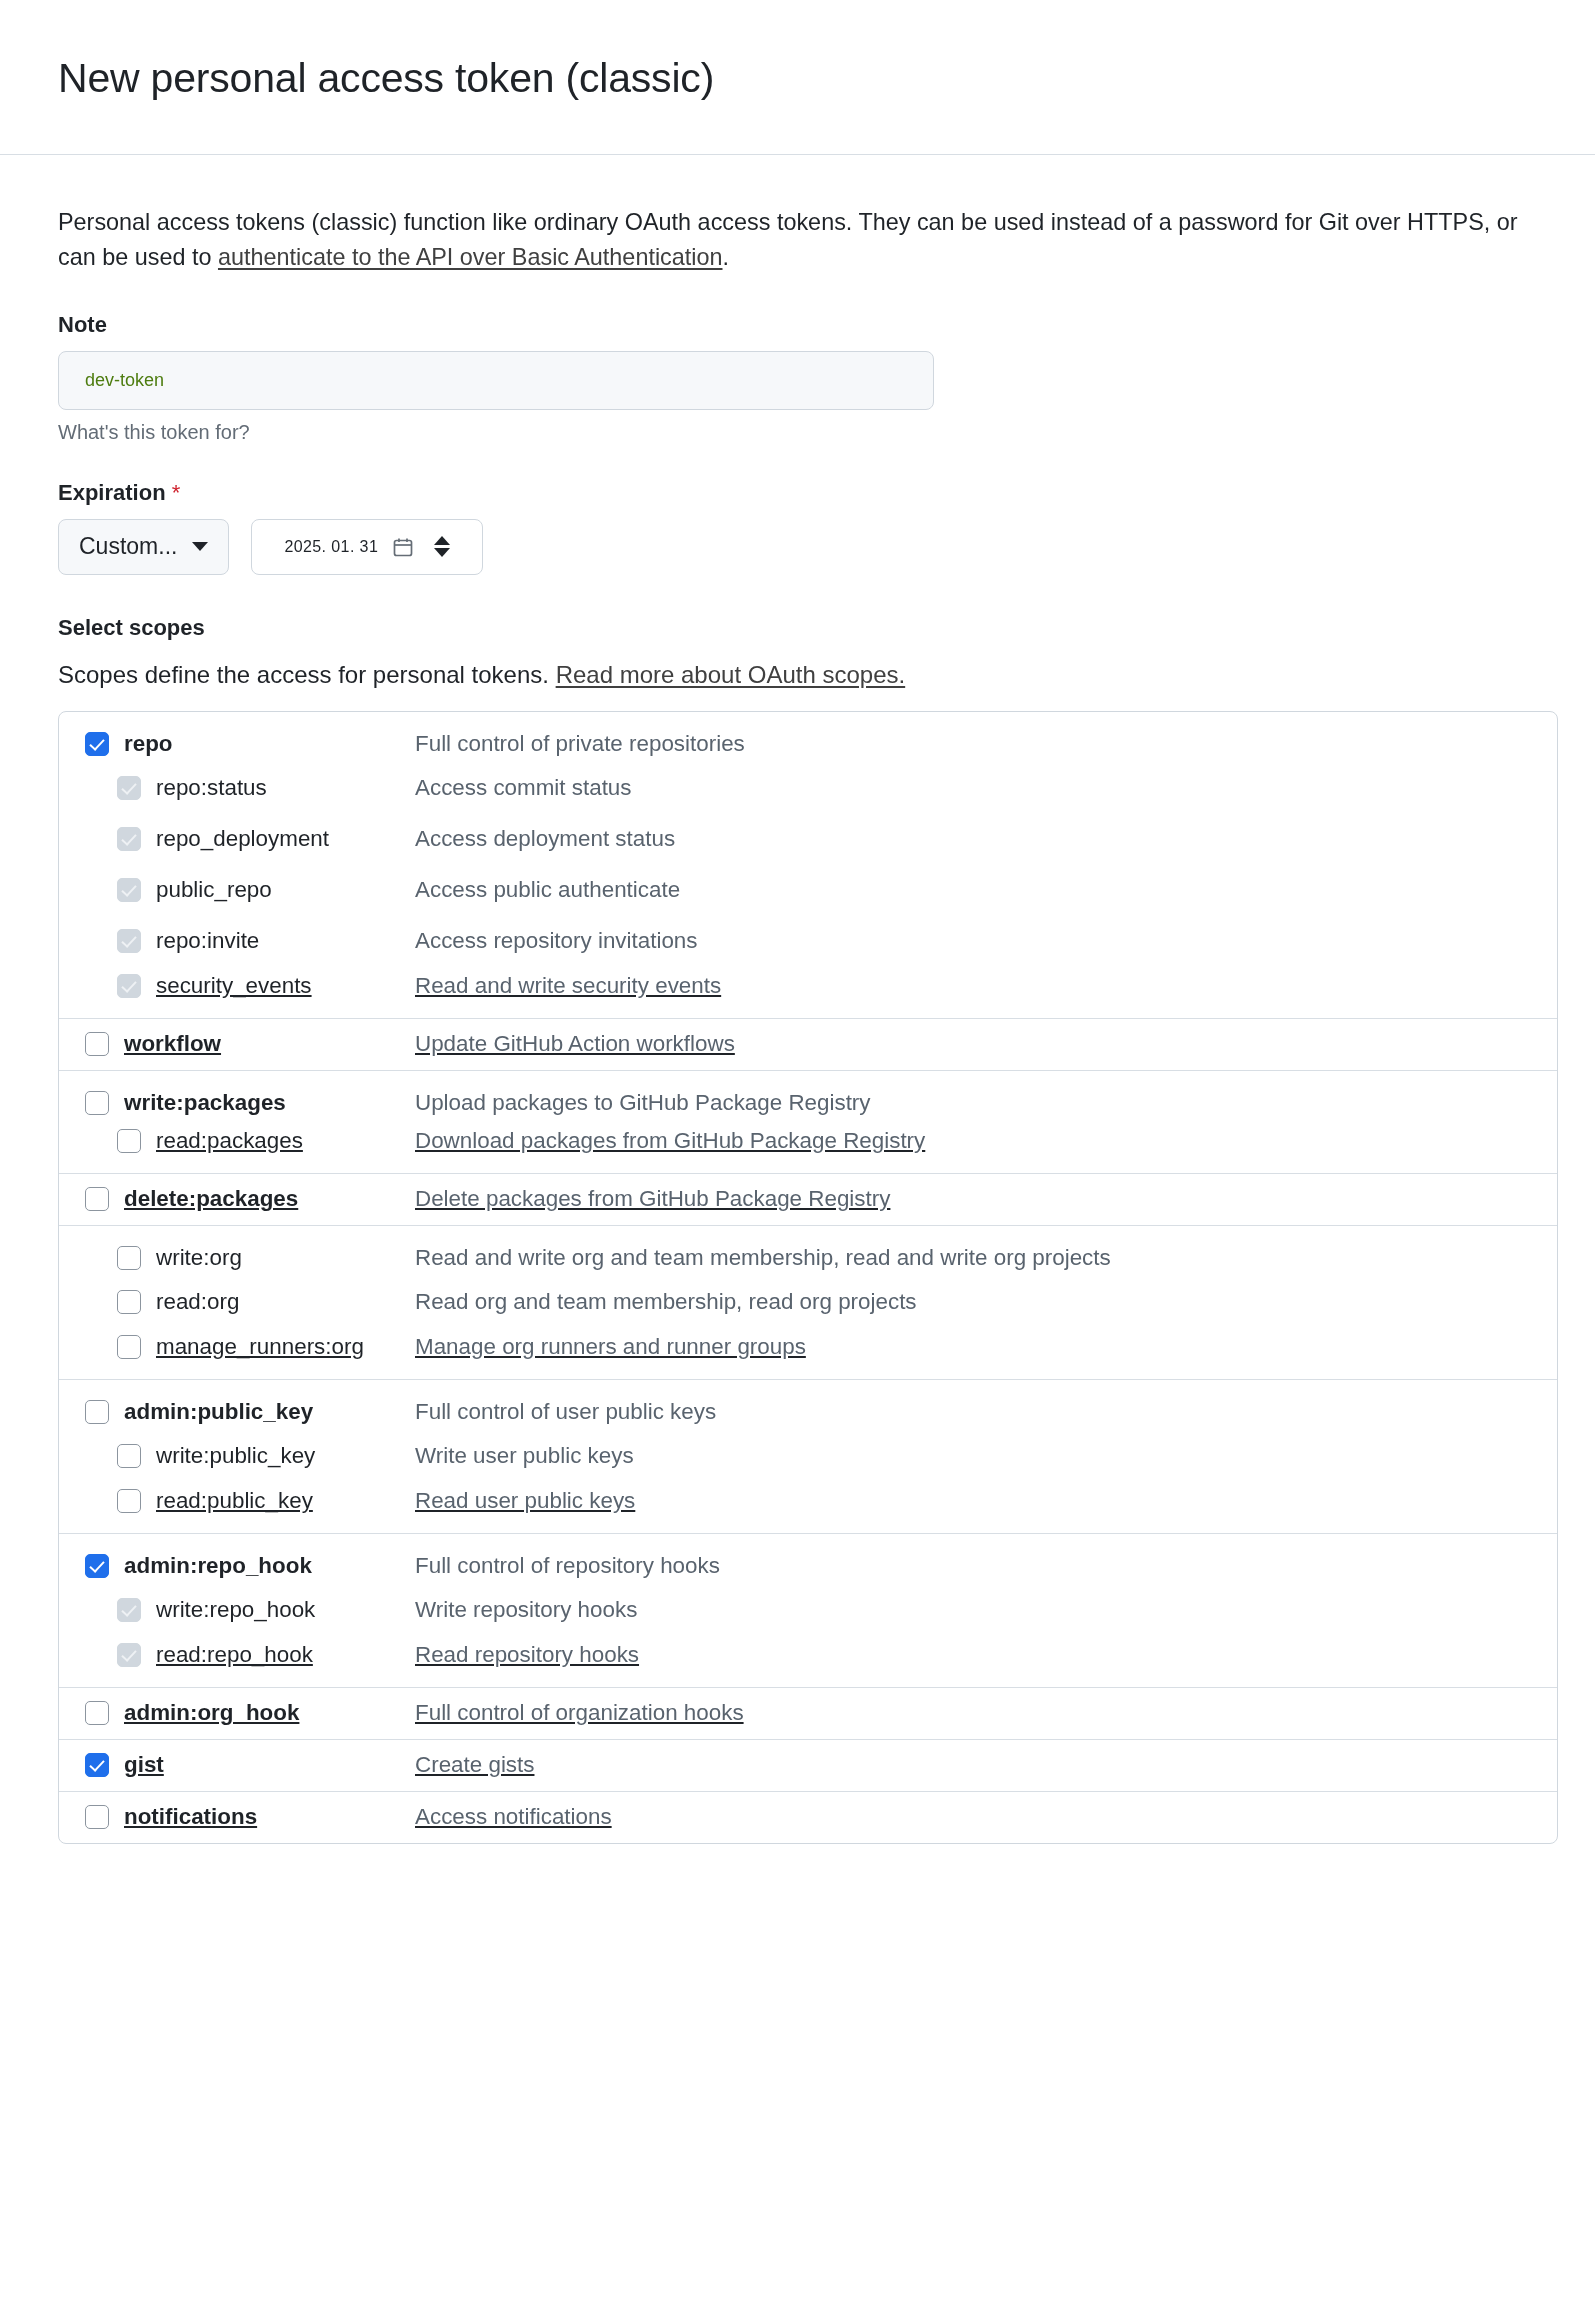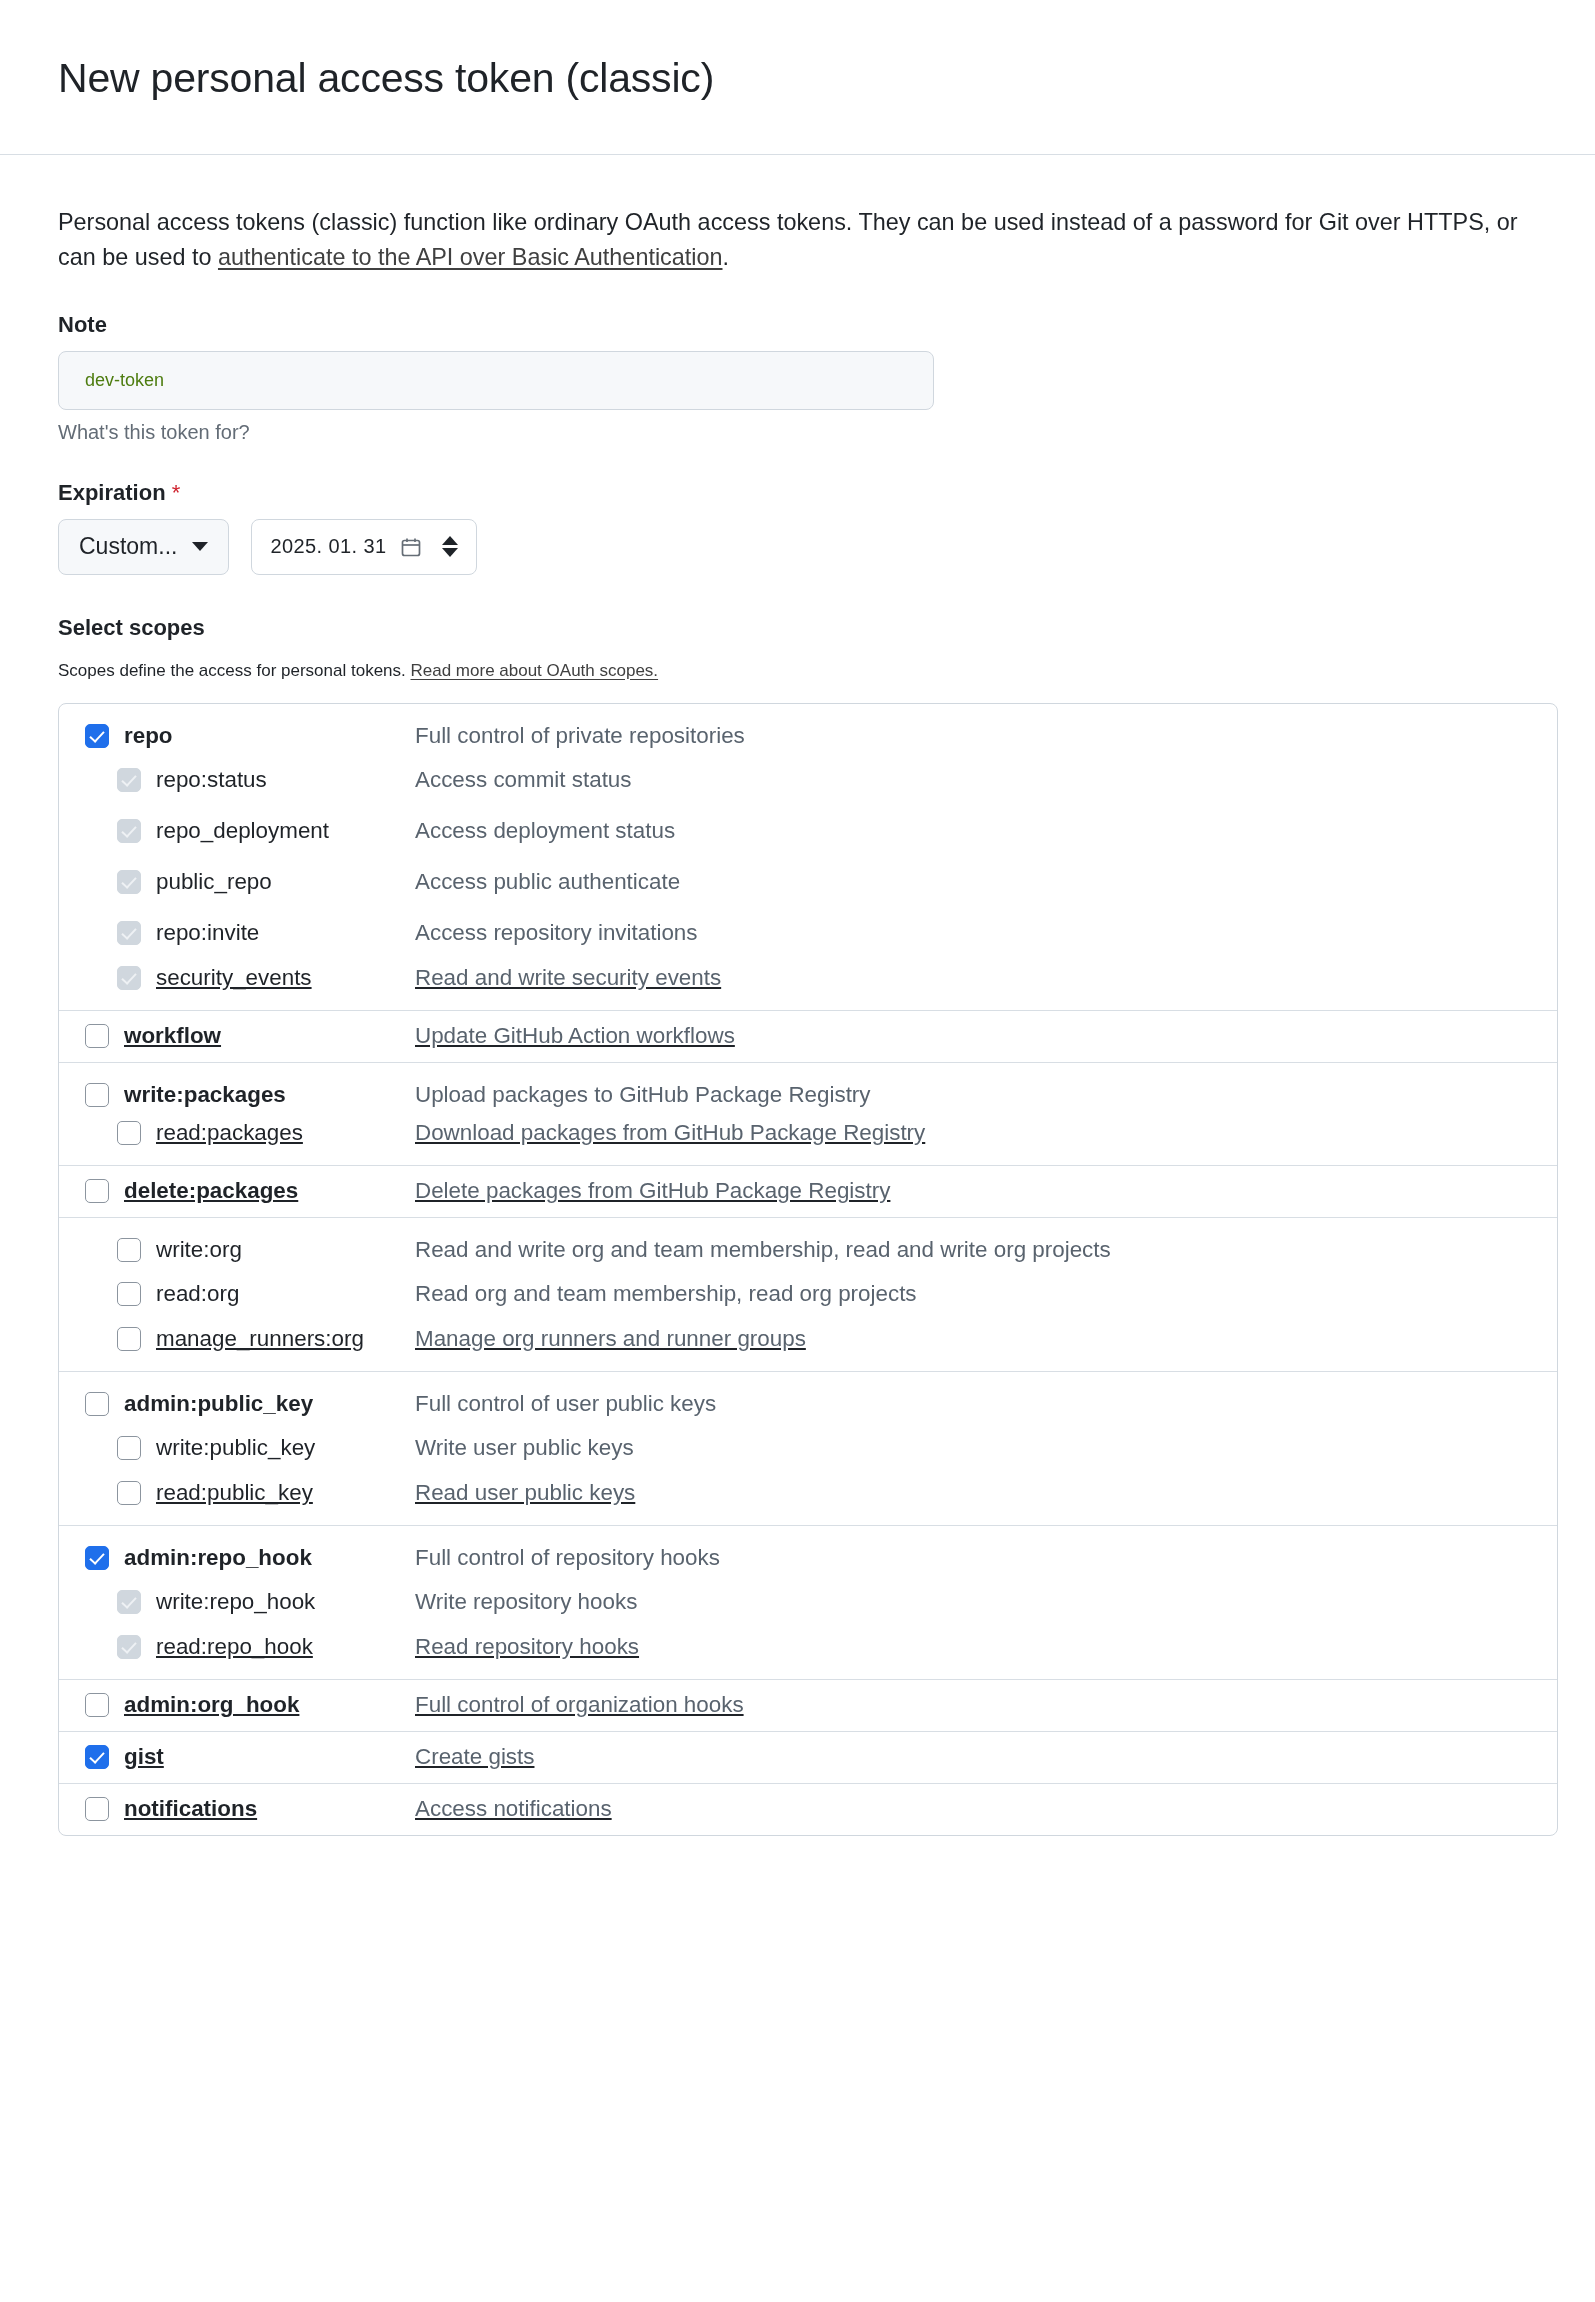--- a/index.html
+++ b/index.html
@@ -108,22 +108,22 @@
     display: inline-block;
   }
   .date-box {
     height: 56px;
     border: 1px solid #d0d7de;
     border-radius: 8px;
     background: #ffffff;
     display: inline-flex;
     align-items: center;
     gap: 14px;
-    padding: 0 18px;
-    font-size: 20px;
+    padding: 0 32px;
+    font-size: 16px;
     color: #1f2328;
     cursor: pointer;
   }
   .date-val { letter-spacing: 0.4px; }
   .cal-ico { display: inline-block; line-height: 0; }
   .spin {
     display: inline-flex;
     flex-direction: column;
     gap: 3px;
     margin-left: 6px;
@@ -143,21 +143,21 @@
   }
 
   
   .scopes-head {
     font-size: 22px;
     font-weight: 700;
     margin-top: 40px;
     margin-bottom: 0;
   }
   .scopes-sub {
-    font-size: 17px;
+    font-size: 24px;
     color: #1f2328;
     margin-top: 20px;
     margin-bottom: 22px;
   }
 
   .scope-box {
     border: 1px solid #d0d7de;
     border-radius: 8px;
     overflow: hidden;
     margin-right: 0;

